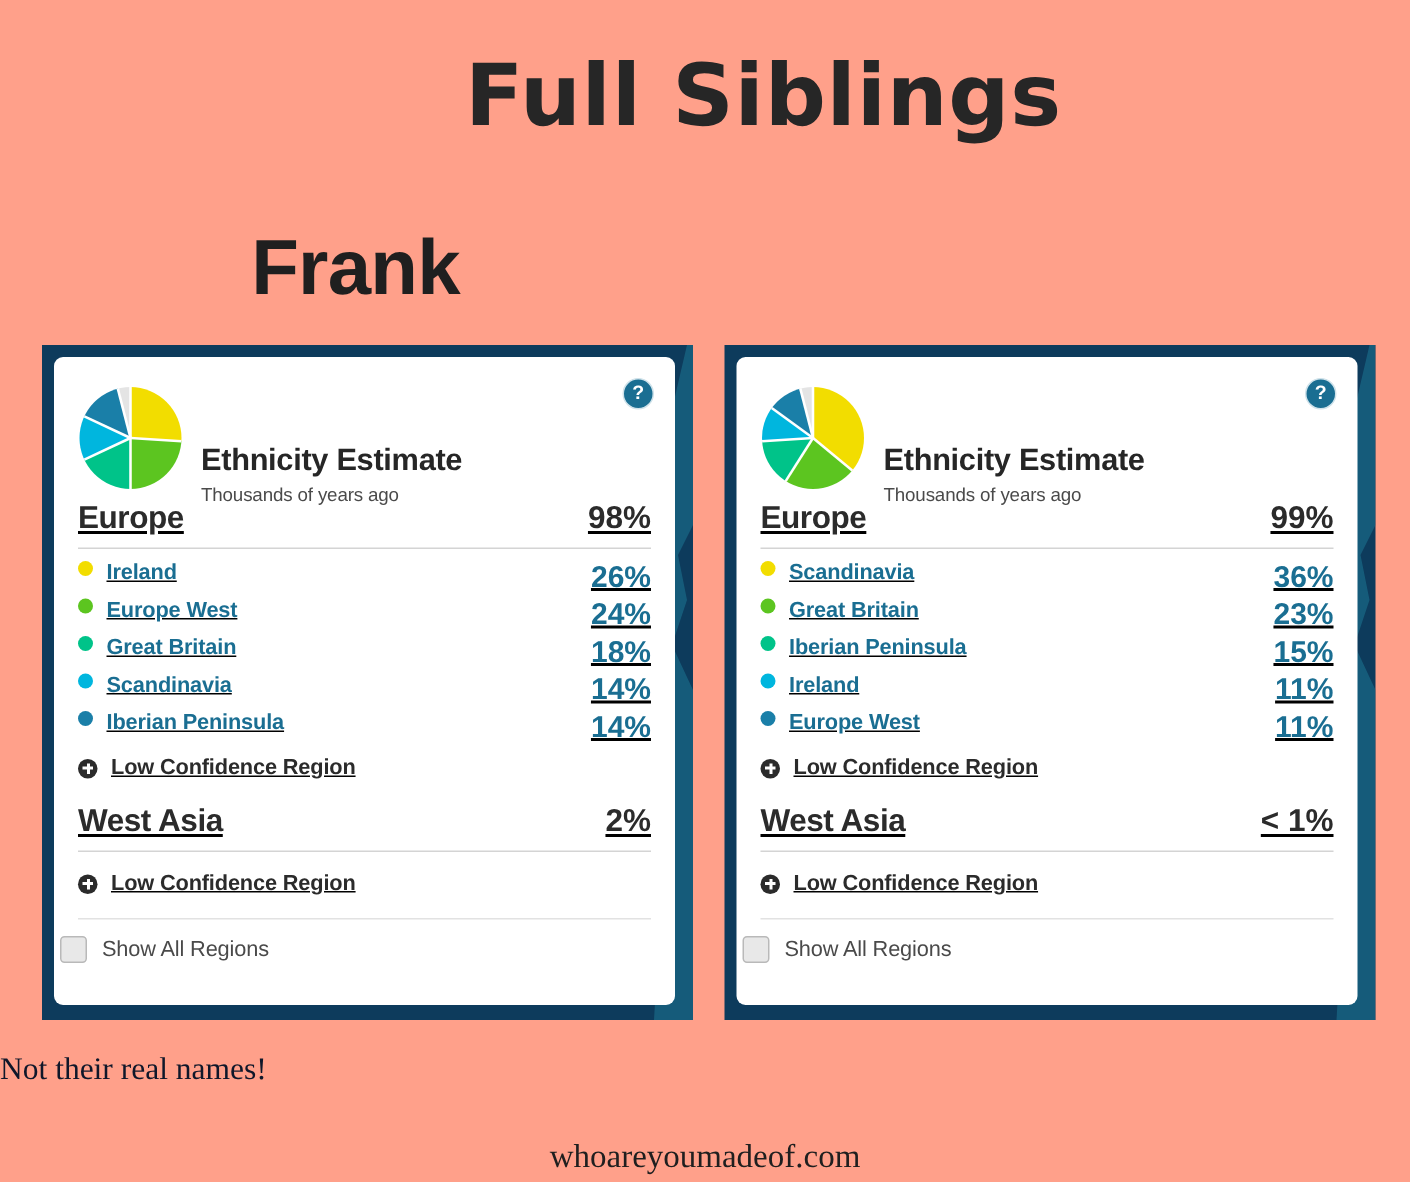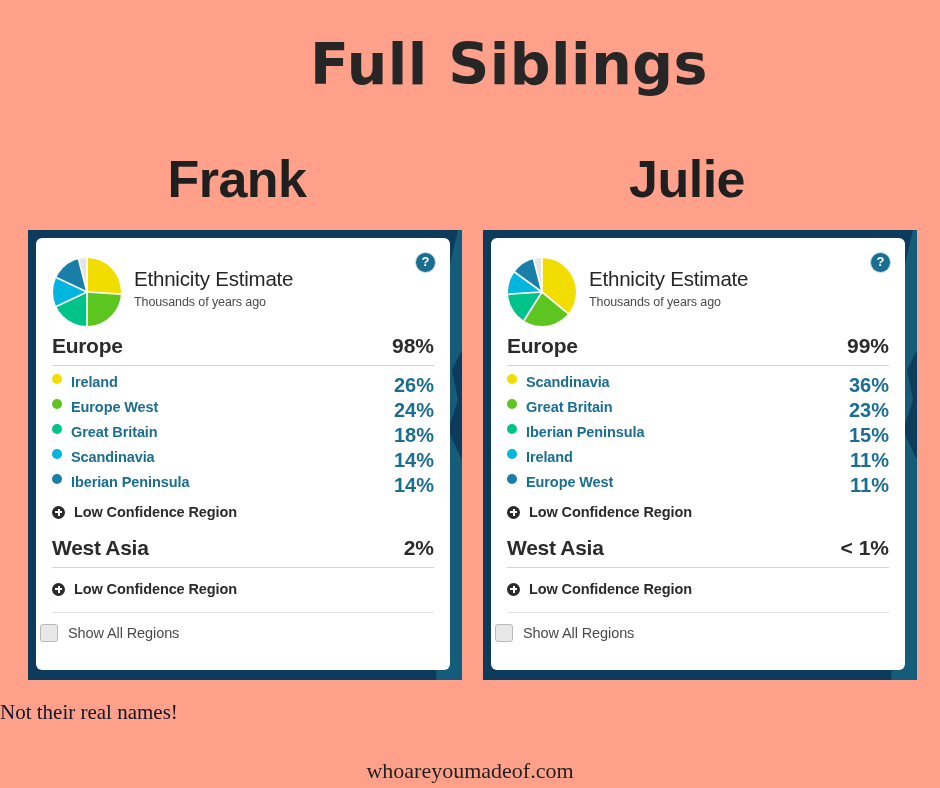--- a/index.html
+++ b/index.html
@@ -97,24 +97,25 @@
     height: 68px;
     border-radius: 50%;
   }
   .head-text {
     position: absolute;
     left: 98px;
     top: 30px;
   }
   .head-title {
     font-size: 20.5px;
-    font-weight: normal;
+    font-weight: bold;
     color: #262626;
     line-height: 1.1;
     letter-spacing: -0.2px;
+    margin-top: 28px;
   }
   .head-sub {
     font-size: 12.5px;
     color: #4a4a4a;
     margin-top: 4px;
     letter-spacing: -0.1px;
   }
   .help-icon {
     position: absolute;
     right: 14px;
@@ -126,21 +127,21 @@
     border: 1.5px solid #cfe2ea;
     color: #ffffff;
     font-size: 13px;
     font-weight: bold;
     line-height: 17px;
     text-align: center;
     cursor: pointer;
   }
 
   
-  .regions { padding: 0 16px; }
+  .regions { padding: 0 16px; text-decoration: underline; }
 
   .region-head {
     display: flex;
     justify-content: space-between;
     align-items: baseline;
     padding-top: 4px;
   }
   .region-name {
     font-size: 21px;
     font-weight: bold;
@@ -267,21 +268,20 @@
     color: #1f1f1f;
   }
 </style>
 </head>
 <body>
 
 <div class="main-title">Full Siblings</div>
 
 <div class="names-row">
   <div class="person-name left">Frank</div>
-  <div class="person-name right">Julie</div>
 </div>
 
 <div class="card-frame left">
   <svg class="frame-deco" viewBox="0 0 434 450" preserveAspectRatio="none">
     <path d="M430 0 L434 0 L434 120 L424 140 L430 170 L420 200 L434 230 L434 450 L408 450 L412 380 L400 330 L414 280 L404 230 L418 180 L406 120 L416 60 Z" fill="#17627f" opacity="0.85"></path>
     <path d="M412 250 q14 18 4 44 q-12 22 2 40 l-10 6 l-6 -44 z" fill="#0d3b5c" opacity="0.6"></path>
     <path d="M406 150 q16 10 10 34 l-14 4 z" fill="#0d3b5c" opacity="0.5"></path>
   </svg>
   <div class="card-inner">
 

